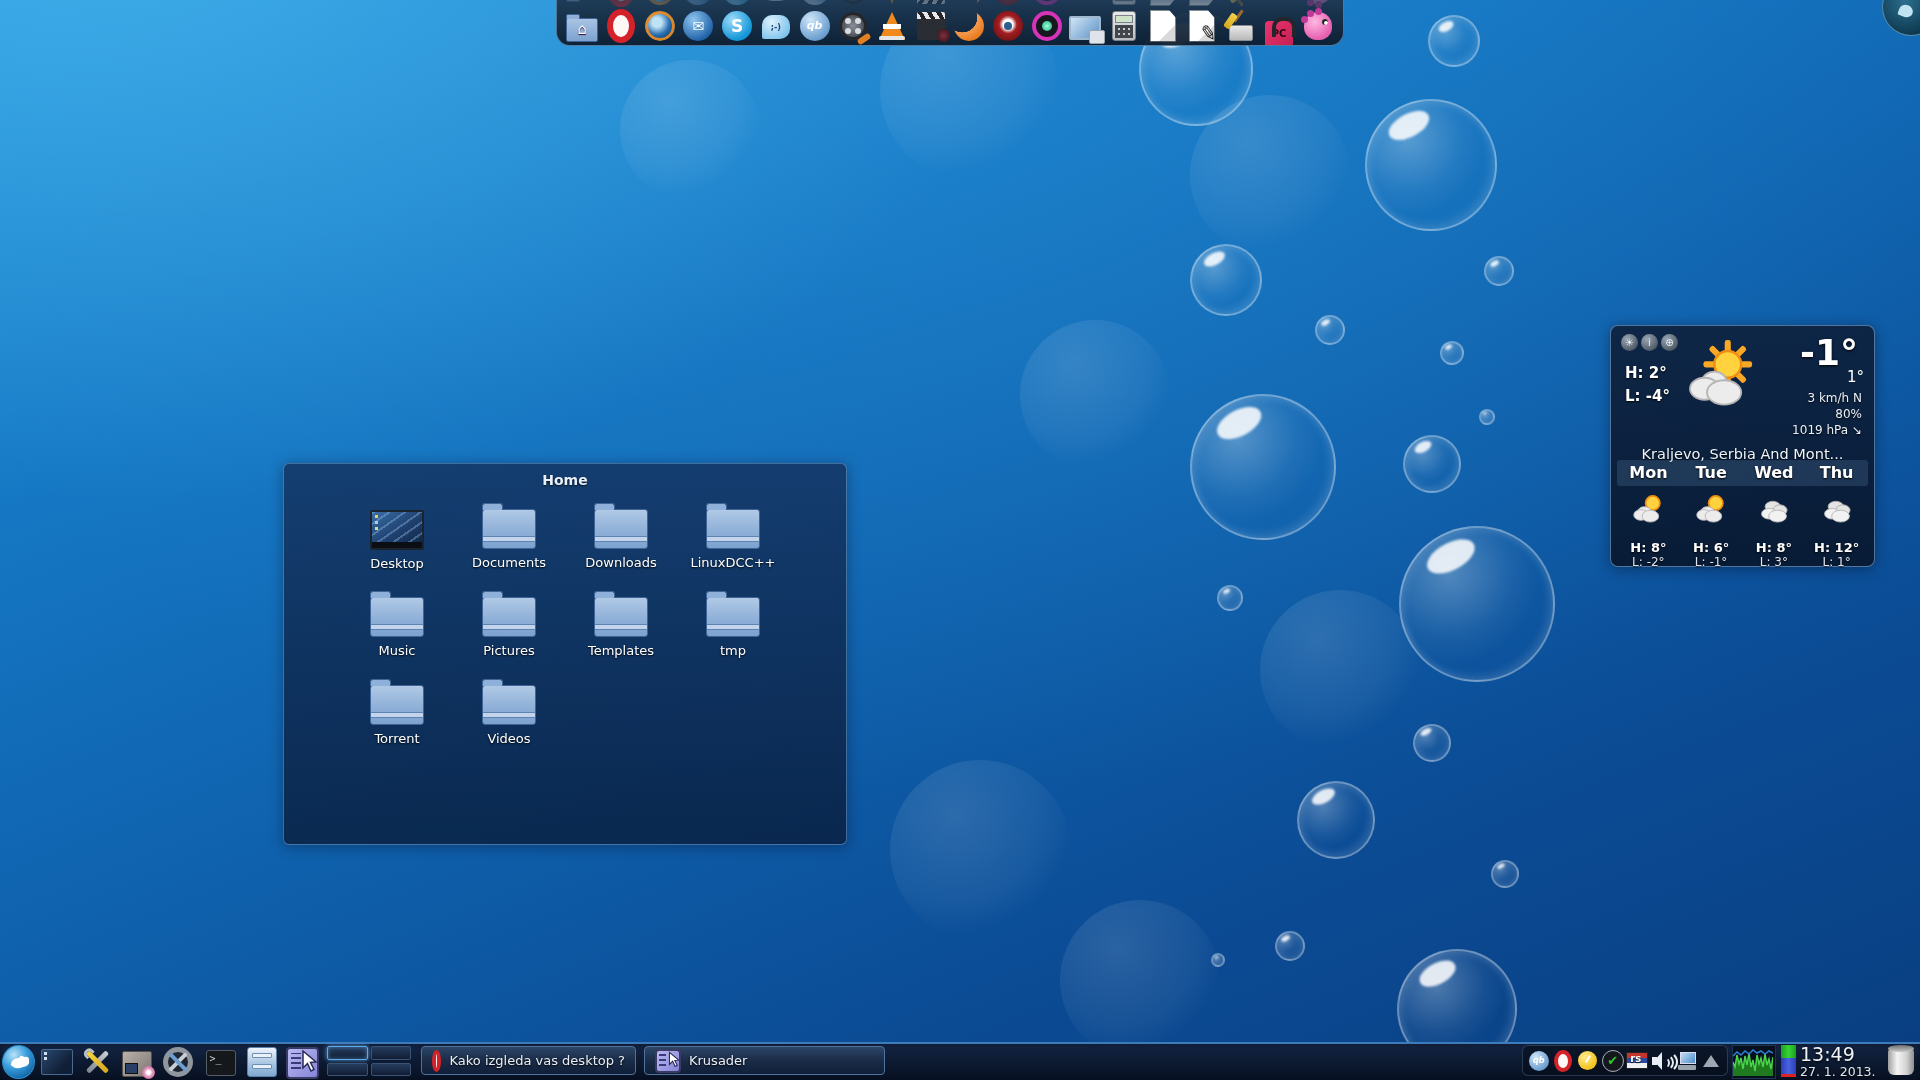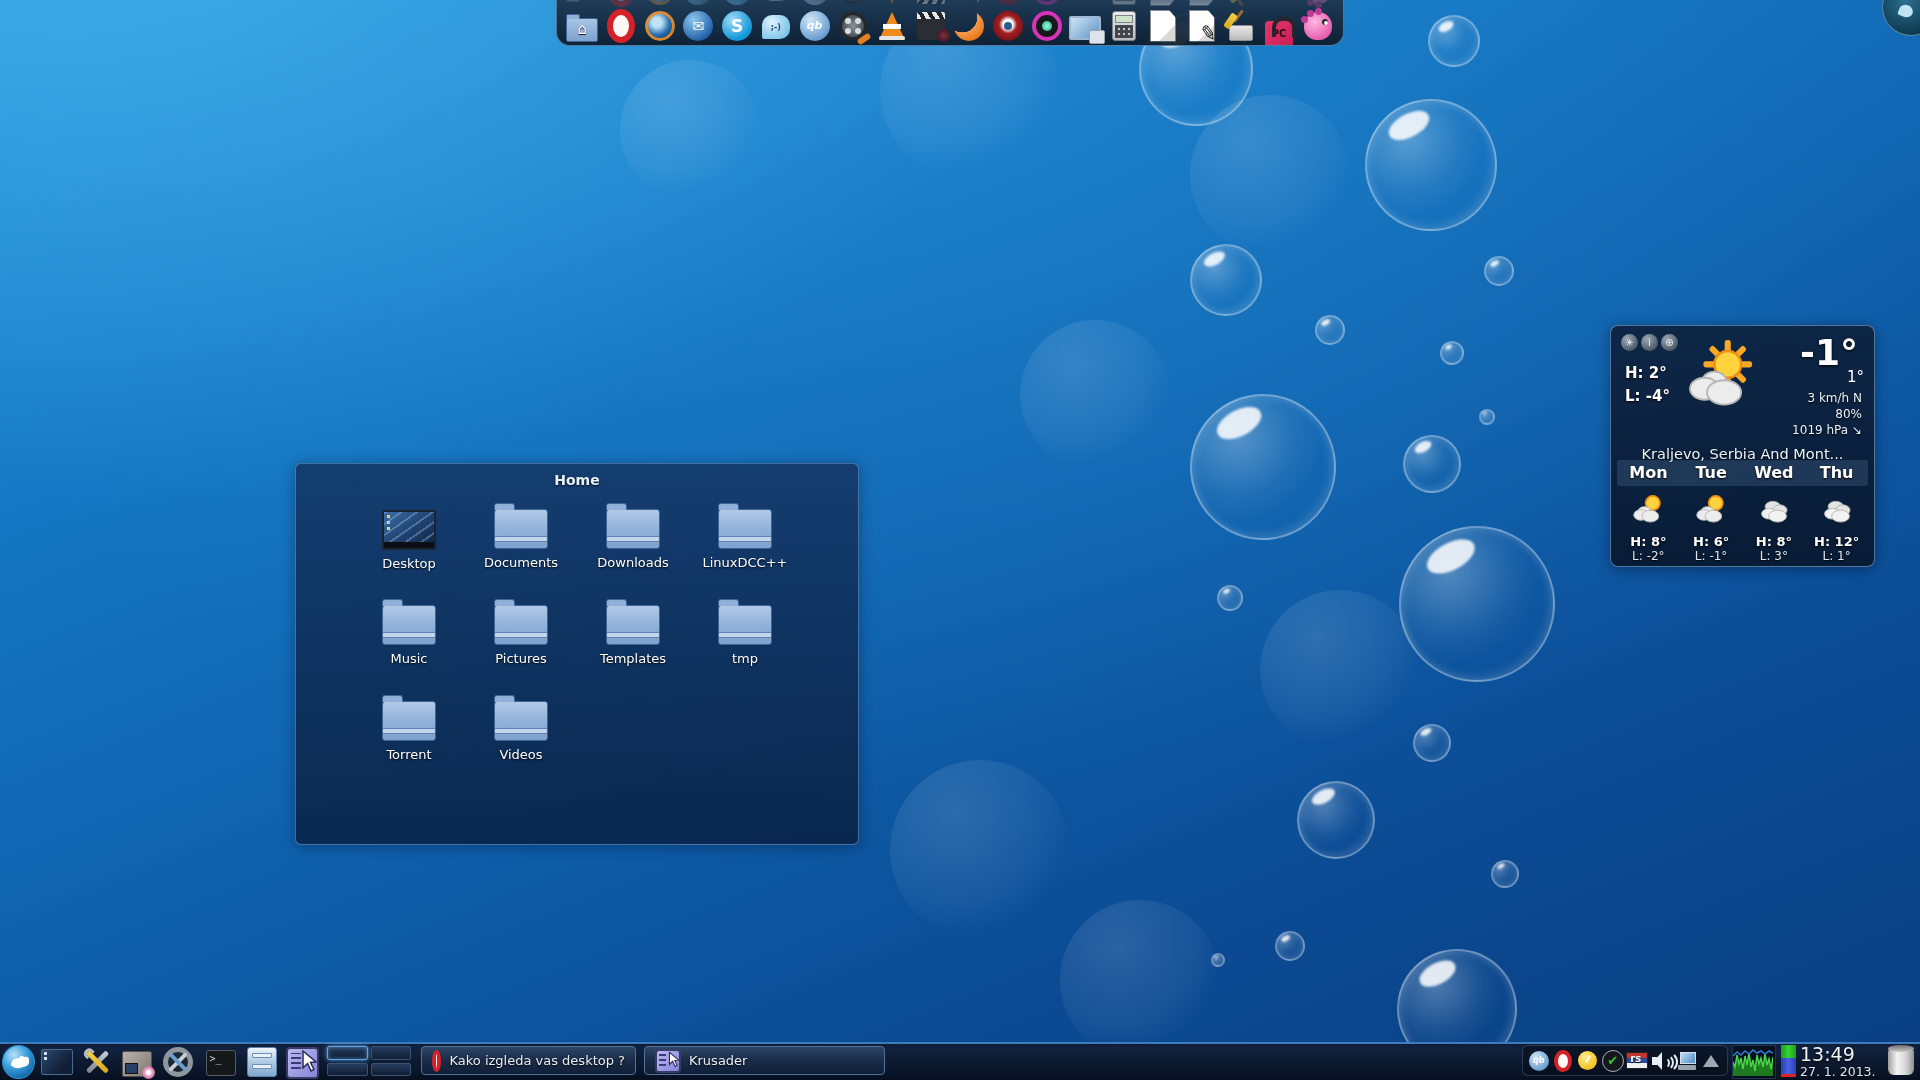--- a/index.html
+++ b/index.html
@@ -103,26 +103,26 @@
   .dino::after{content:"";position:absolute;left:-3px;top:4px;width:7px;height:7px;background:#c2399a;border-radius:50%;
     box-shadow:6px -6px 0 #c2399a, 14px -8px 0 #c2399a;}
 
   
   .cashew{position:absolute;right:-20px;top:-22px;width:56px;height:56px;border-radius:50%;
     background:radial-gradient(circle at 40% 40%,#2c6f8e,#0d3950 70%);border:1px solid rgba(160,210,240,.5);}
   .cashew::before{content:"";position:absolute;left:16px;top:26px;width:14px;height:12px;border-radius:50% 50% 50% 10%;
     background:#bfe3f2;transform:rotate(20deg);}
 
   
-  .folderview{position:absolute;left:295px;top:463px;width:562px;height:380px;border-radius:6px;
+  .folderview{position:absolute;left:283px;top:463px;width:562px;height:380px;border-radius:6px;
     background:linear-gradient(180deg,rgba(20,48,92,.80),rgba(9,28,58,.80));
     border:1px solid rgba(115,165,215,.55);box-shadow:0 2px 14px rgba(0,10,30,.35);}
   .fv-title{text-align:center;font-size:14px;font-weight:bold;color:#e8f0f8;margin-top:8px;
     text-shadow:0 1px 2px rgba(0,0,0,.8);}
-  .fv-grid{display:grid;grid-template-columns:repeat(4,112px);padding:12px 57px 0 57px;row-gap:16px;}
+  .fv-grid{display:grid;grid-template-columns:repeat(4,112px);padding:12px 57px 0 57px;row-gap:8px;}
   .fv-item{display:flex;flex-direction:column;align-items:center;height:80px;}
   .folder{position:relative;width:52px;height:38px;margin-top:9px;border-radius:3px;
     background:linear-gradient(180deg,#b0c9e6 0%,#8fb0d8 55%,#7da2cf 100%);border:1px solid #3f6496;}
   .folder::before{content:"";position:absolute;top:-7px;left:-1px;width:19px;height:6px;
     background:#8fb0d8;border:1px solid #3f6496;border-bottom:none;border-radius:3px 3px 0 0;}
   .folder::after{content:"";position:absolute;bottom:6px;left:0;right:0;height:4px;
     background:rgba(255,255,255,.5);border-top:1px solid #5d83b4;border-bottom:1px solid #5d83b4;}
   .desk-screen{position:relative;width:50px;height:36px;margin-top:10px;border:2px solid #1a2430;border-radius:2px;
     background:
       repeating-linear-gradient(145deg,rgba(160,200,240,.35) 0 2px,rgba(160,200,240,0) 2px 9px),
@@ -144,21 +144,21 @@
   .w-temp{position:absolute;right:16px;top:6px;font-size:36px;font-weight:bold;text-shadow:0 1px 3px #000;}
   .w-feels{position:absolute;right:10px;top:42px;font-size:15px;}
   .w-stats{position:absolute;right:12px;top:64px;text-align:right;line-height:1.35;color:#e9f0f7;text-shadow:0 1px 2px #000;}
   .w-loc{position:absolute;left:0;right:0;top:112px;text-align:center;font-size:14.5px;color:#eef4fa;text-shadow:0 1px 2px #000;margin-top:8px;}
   .w-days{position:absolute;left:6px;right:6px;top:134px;height:26px;background:rgba(130,170,215,.18);
     border-radius:3px;display:flex;}
   .w-days .d{flex:1;text-align:center;font-size:16px;font-weight:bold;line-height:26px;text-shadow:0 1px 2px #000;}
   .w-fore{position:absolute;left:6px;right:6px;top:164px;display:flex;}
   .w-fcol{flex:1;display:flex;flex-direction:column;align-items:center;}
   .w-fcol svg{width:38px;height:38px;}
-  .w-fh{font-size:13px;font-weight:bold;margin-top:6px;text-shadow:0 1px 2px #000;}
+  .w-fh{font-size:13px;font-weight:bold;margin-top:12px;text-shadow:0 1px 2px #000;}
   .w-fl{font-size:12px;color:#dde6ef;text-shadow:0 1px 2px #000;}
 
   
   .panel{position:absolute;left:0;bottom:0;width:1920px;height:38px;
     background:linear-gradient(180deg,#16284a 0%,#0d1b33 45%,#081122 100%);
     box-shadow:inset 0 2px 0 rgba(70,140,210,.85), inset 0 3px 6px rgba(0,0,0,.4);}
   .launch{position:absolute;top:3px;width:33px;height:33px;display:flex;align-items:center;justify-content:center;}
   .bull{width:32px;height:32px;border-radius:50%;
     background:radial-gradient(circle at 35% 28%,#b8e2f8,#3b9fdc 42%,#1368aa 78%,#0a4a86);
     border:1px solid #2d8fd0;display:flex;align-items:center;justify-content:center;}

